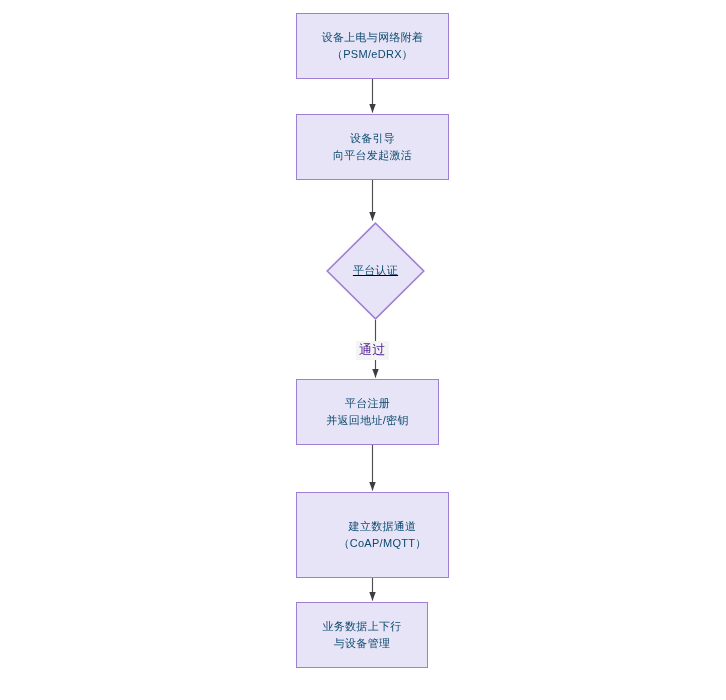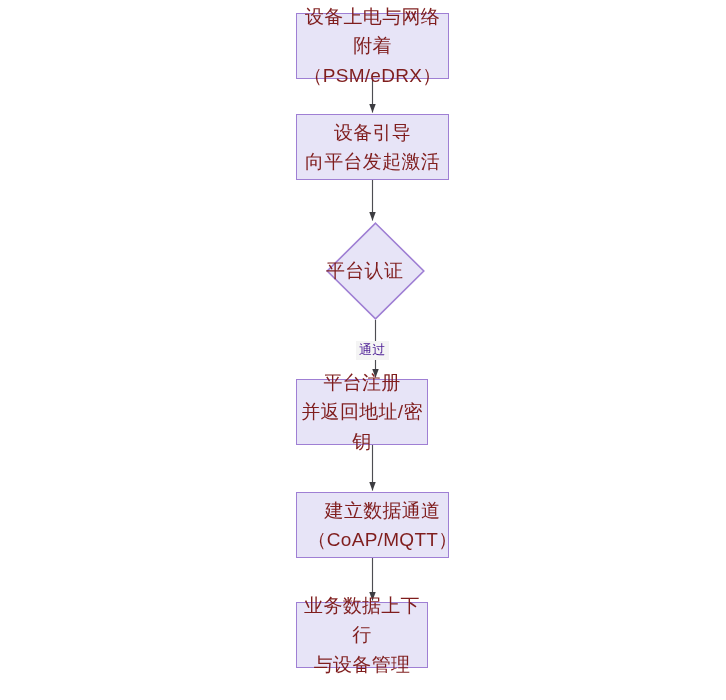--- a/index.html
+++ b/index.html
@@ -25,33 +25,34 @@
   .node {
     position: absolute;
     box-sizing: border-box;
     background: #e7e4f7;
     border: 1.6px solid #9f7fd4;
     display: flex;
     align-items: center;
     justify-content: center;
   }
   .node-label {
-    color: #7f1d1d;
-    font-size: 19px;
+    color: #0c4a6e;
+    font-size: 11px;
     line-height: 1.55;
     text-align: center;
     white-space: pre-line;
     letter-spacing: 0.3px;
   }
   .decision {
     position: absolute;
     box-sizing: border-box;
     display: flex;
     align-items: center;
-    justify-content: flex-start;
+    justify-content: center;
+    text-decoration: underline;
   }
   .decision-shape {
     position: absolute;
     left: 0;
     top: 0;
     width: 100%;
     height: 100%;
   }
   .decision .node-label {
     position: relative;
@@ -109,26 +110,26 @@
 
   <div class="decision" style="left:326px; top:222px; width:99px; height:98px;">
     <svg class="decision-shape" viewBox="0 0 99 98" preserveAspectRatio="none" xmlns="http://www.w3.org/2000/svg">
       <polygon points="49.5,1.2 97.8,49 49.5,96.8 1.2,49" fill="#e7e4f7" stroke="#9f7fd4" stroke-width="1.6"></polygon>
     </svg>
     <div class="node-label">平台认证</div>
   </div>
 
   <div class="edge-label" style="left:356px; top:341px;">通过</div>
 
-  <div class="node" style="left:296px; top:379px; width:132px; height:66px;">
+  <div class="node" style="left:296px; top:379px; width:143px; height:66px;">
     <div class="node-label">平台注册
 并返回地址/密钥</div>
   </div>
 
-  <div class="node" style="left:296px; top:492px; width:153px; height:66px;padding-left:20px;">
+  <div class="node" style="left:296px; top:492px; width:153px; height:86px;padding-left:20px;">
     <div class="node-label">建立数据通道
 （CoAP/MQTT）</div>
   </div>
 
   <div class="node" style="left:296px; top:602px; width:132px; height:66px;">
     <div class="node-label">业务数据上下行
 与设备管理</div>
   </div>
 
 </div>

